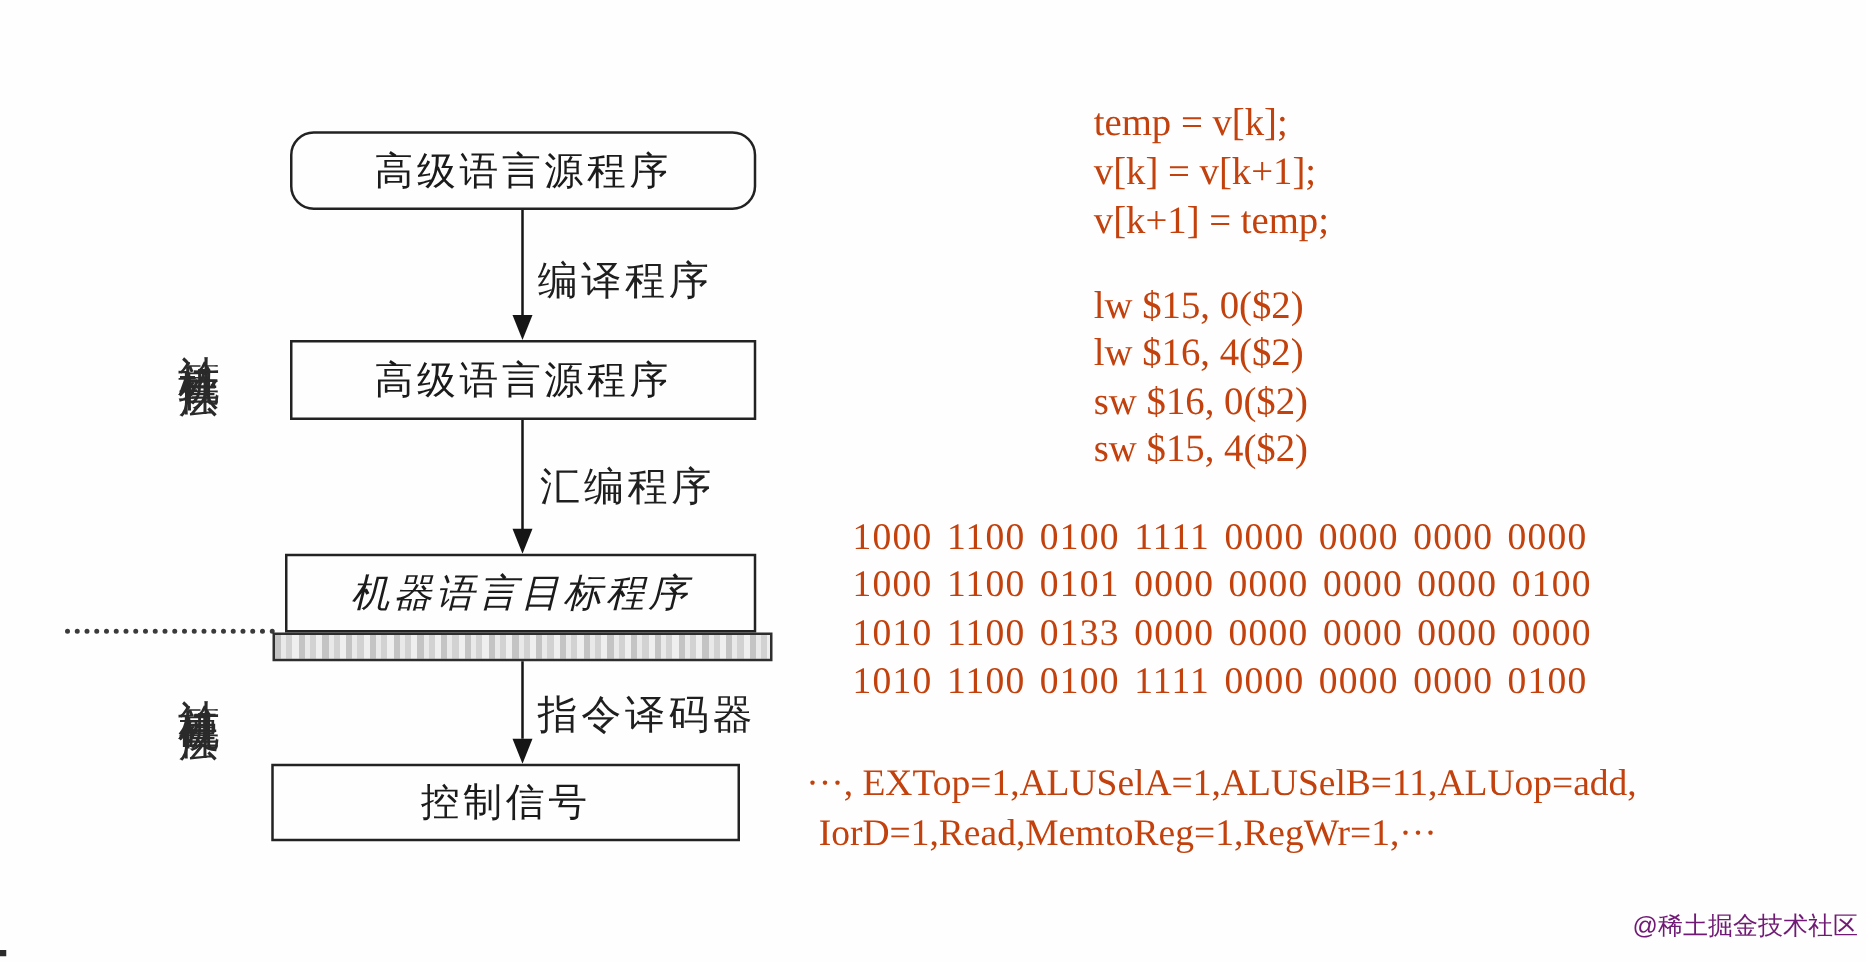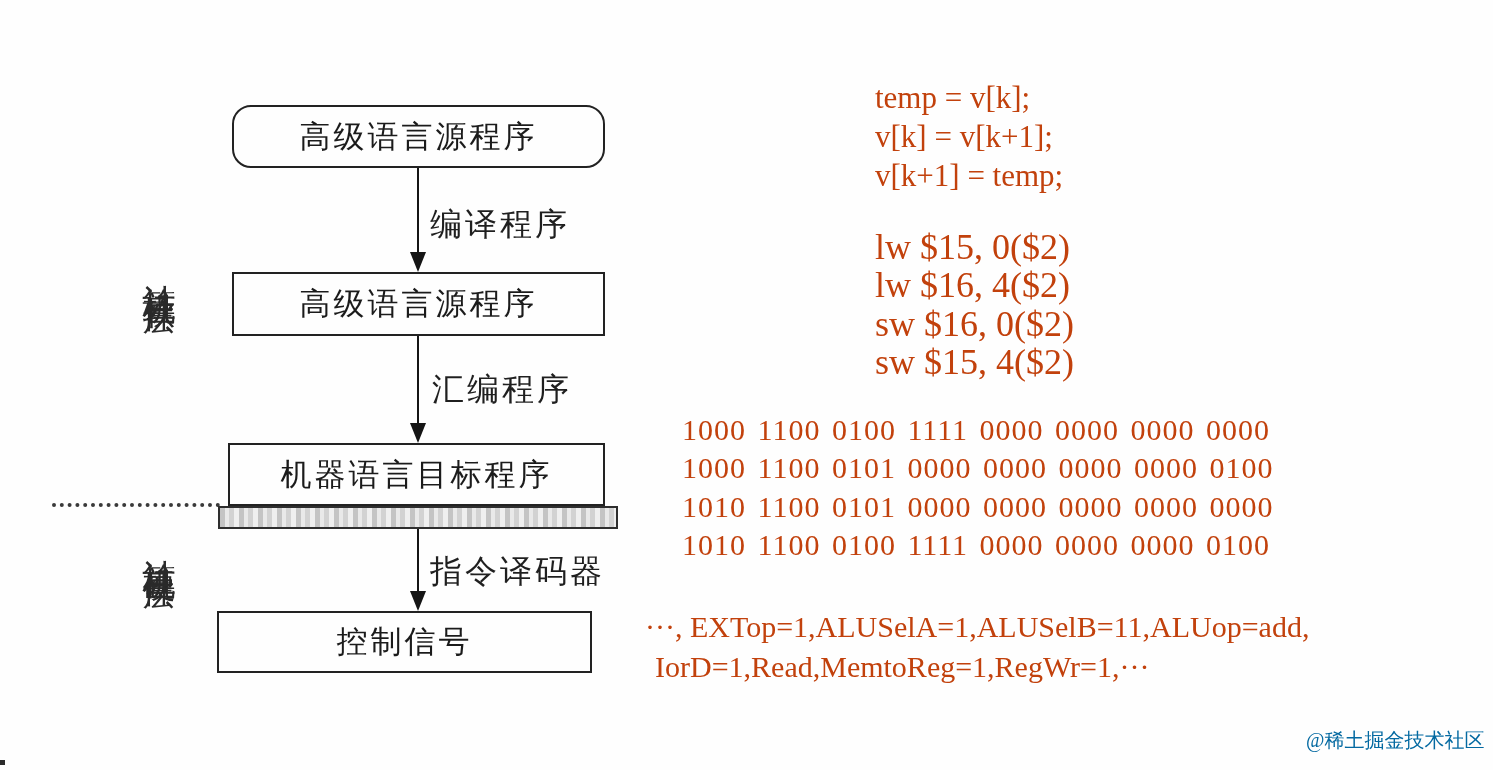--- a/index.html
+++ b/index.html
@@ -48,21 +48,21 @@
     align-items: center;
     justify-content: center;
     font-family: "Liberation Sans", sans-serif;
     font-size: 31px;
     letter-spacing: 3px;
     color: #1b1b1b;
     box-sizing: border-box;
   }
   .fbox.b1 { left: 232px; top: 105px; width: 373px; height: 63px; border-radius: 19px; }
   .fbox.b2 { left: 232px; top: 272px; width: 373px; height: 64px; }
-  .fbox.b3 { left: 228px; top: 443px; width: 377px; height: 63px; }
+  .fbox.b3 { left: 228px; top: 443px; width: 377px; height: 63px; font-style: italic; }
   .fbox.b4 { left: 217px; top: 611px; width: 375px; height: 62px; }
 
   
   .hatch-bar {
     position: absolute;
     left: 218px;
     top: 506px;
     width: 400px;
     height: 23px;
     box-sizing: border-box;
@@ -113,44 +113,44 @@
     white-space: pre;
     font-family: "Liberation Serif", "DejaVu Serif", serif;
     color: #c2410c;
     text-align: right;
   }
   .c-line   { left: 875px; font-size: 31px; }
   .c0 { top:  80px; }
   .c1 { top: 119px; }
   .c2 { top: 158px; }
 
-  .asm-line { left: 875px; font-size: 36px; }
+  .asm-line { left: 875px; font-size: 31px; }
   .a0 { top: 226px; }
   .a1 { top: 264px; }
   .a2 { top: 303px; }
   .a3 { top: 341px; }
 
   .bin-line { left: 682px; font-size: 30px; letter-spacing: 1px; word-spacing: 3px; }
   .m0 { top: 413px; }
   .m1 { top: 451px; }
   .m2 { top: 490px; }
   .m3 { top: 528px; }
 
   .ctl-line { font-size: 30px; }
   .s0 { left: 645px; top: 610px; }
   .s1 { left: 655px; top: 650px; }
 
   
   .watermark {
     position: absolute;
     left: 1306px;
     top: 727px;
-    font-family: Liberation Serif, serif;
+    font-family: Liberation Sans, sans-serif;
     font-size: 20px;
-    color: #0369a1;
+    color: #701a75;
     white-space: nowrap;
   }
 
   
   .artifact-dot {
     position: absolute;
     left: 0;
     top: 760px;
     width: 5px;
     height: 5px;
@@ -202,21 +202,21 @@
   <div class="code-line c-line c1">v[k] = v[k+1];</div>
   <div class="code-line c-line c2">v[k+1] = temp;</div>
 
   <div class="code-line asm-line a0">lw $15, 0($2)</div>
   <div class="code-line asm-line a1">lw $16, 4($2)</div>
   <div class="code-line asm-line a2">sw $16, 0($2)</div>
   <div class="code-line asm-line a3">sw $15, 4($2)</div>
 
   <div class="code-line bin-line m0">1000 1100 0100 1111 0000 0000 0000 0000</div>
   <div class="code-line bin-line m1">1000 1100 0101 0000 0000 0000 0000 0100</div>
-  <div class="code-line bin-line m2">1010 1100 0101 0000 0000 0000 0000 0000</div>
+  <div class="code-line bin-line m2">1010 1100 0133 0000 0000 0000 0000 0000</div>
   <div class="code-line bin-line m3">1010 1100 0100 1111 0000 0000 0000 0100</div>
 
   <div class="code-line ctl-line s0">···, EXTop=1,ALUSelA=1,ALUSelB=11,ALUop=add,</div>
   <div class="code-line ctl-line s1">IorD=1,Read,MemtoReg=1,RegWr=1,···</div>
 
   <div class="watermark">@稀土掘金技术社区</div>
 
   <div class="artifact-dot"></div>
 
 </div>

